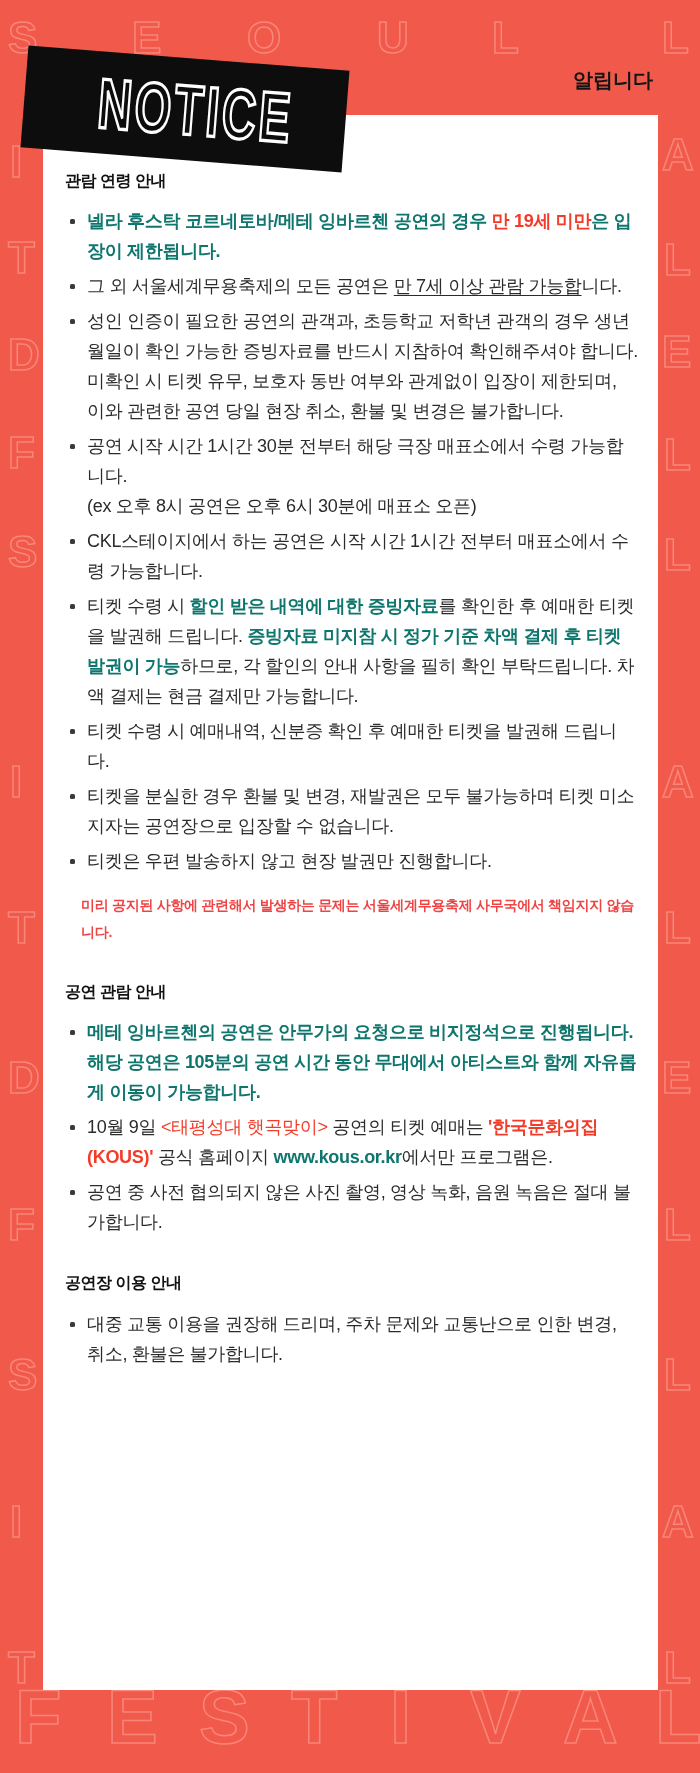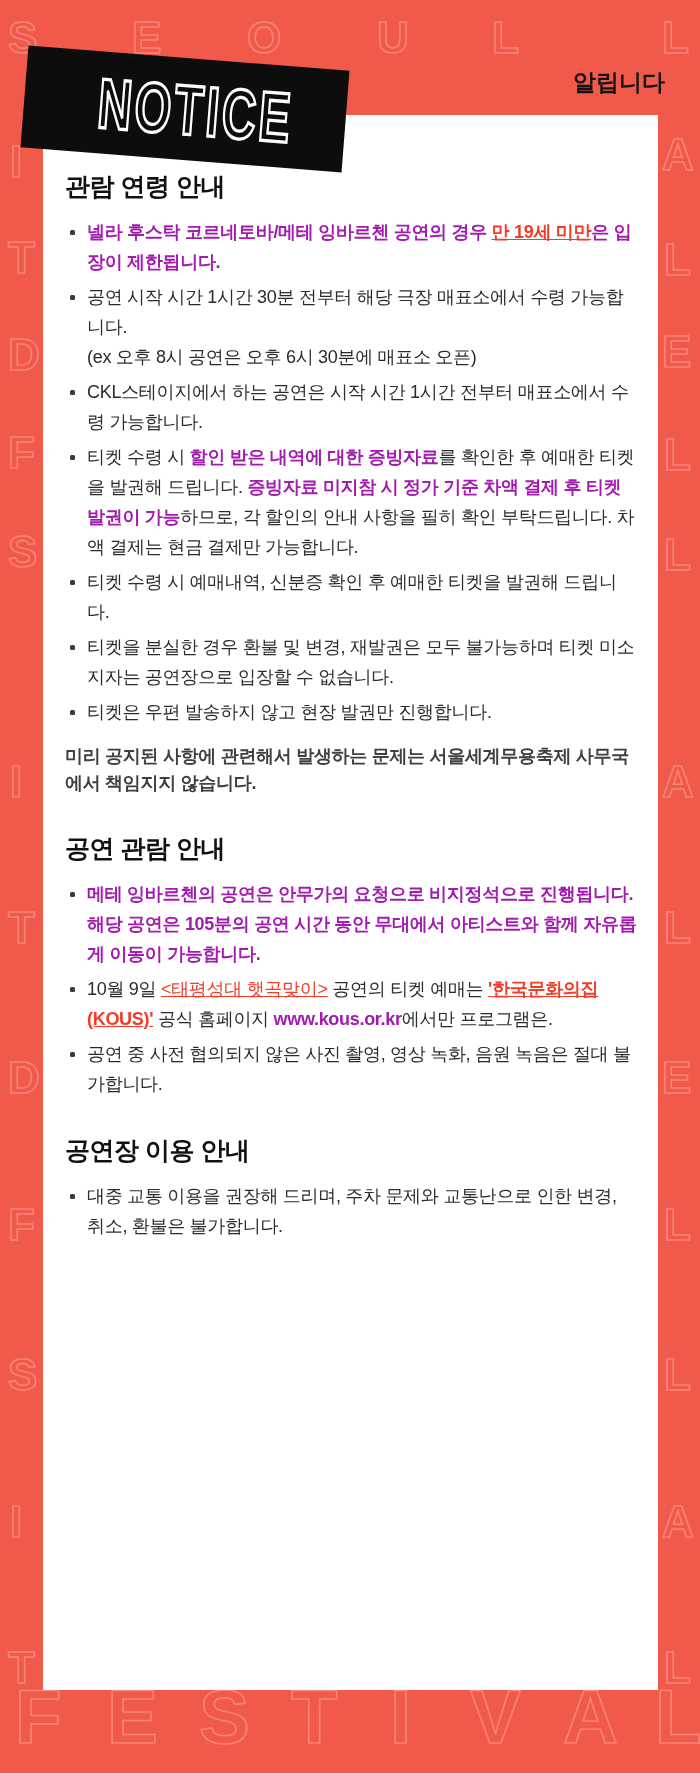--- a/index.html
+++ b/index.html
@@ -28,44 +28,44 @@
     display:flex;align-items:center;
   }
   #banner-title{
     display:inline-block;margin-left:74px;
     font-size:47px;font-weight:700;letter-spacing:3px;
     color:#0D0D0D;-webkit-text-stroke:2.2px #FFFFFF;
     transform:scaleY(1.5);transform-origin:center;
   }
   #tagline{
     position:absolute;left:573px;top:67px;z-index:3;
-    font-size:23px;font-weight:700;color:#141414;letter-spacing:0px;
+    font-size:20px;font-weight:700;color:#141414;letter-spacing:0px;
   }
   
   section{display:block;}
   h2{
-    font-size:25px;font-weight:700;color:#111111;
+    font-size:16px;font-weight:700;color:#111111;
     margin:36px 0 16px 0;letter-spacing:-0.5px;line-height:1.2;
   }
   section:first-child h2{margin-top:0;}
   ul{list-style:none;margin:0;padding:0;}
   li{
     position:relative;padding-left:22px;margin:0 0 5px 0;
     font-size:18px;line-height:30px;color:#2B2B2B;letter-spacing:-0.3px;
   }
   li::before{
     content:"";position:absolute;left:5px;top:13px;
     width:5px;height:5px;background:#3A3A3A;border-radius:1.5px;
   }
-  .b{font-weight:700;color:#a21caf;}
-  .red{color:#F23B28;text-decoration:underline;}
+  .b{font-weight:700;color:#0f766e;}
+  .red{color:#F23B28;}
   .u{text-decoration:underline;text-underline-offset:3px;}
   .note{
-    color:#404040;font-weight:700;font-size:18px;line-height:27px;
-    margin:16px 0 0 0;letter-spacing:-0.3px;
+    color:#ef4444;font-weight:700;font-size:14px;line-height:27px;
+    margin:16px 0 0 16px;letter-spacing:-0.3px;
   }
 </style>
 </head>
 <body>
 
 <div id="watermark">
     <span class="wm" style="left: 8px; top: 15.52px; font-size: 44px;">S</span>
     <span class="wm" style="left: 132px; top: 15.52px; font-size: 44px;">E</span>
     <span class="wm" style="left: 247px; top: 15.52px; font-size: 44px;">O</span>
     <span class="wm" style="left: 377px; top: 15.52px; font-size: 44px;">U</span>
@@ -104,20 +104,22 @@
     <span class="wm" style="left: 563px; top: 1679.08px; font-size: 76px;">A</span>
     <span class="wm" style="left: 655px; top: 1679.08px; font-size: 76px;">L</span>
   </div>
 
 <div id="card">
   <div id="sections">
       <section>
         <h2>관람 연령 안내</h2>
         <ul>
           <li><span class="b">넬라 후스탁 코르네토바/메테 잉바르첸 공연의 경우 </span><span class="b red">만 19세 미만</span><span class="b">은 입장이 제한됩니다.</span></li>
+          <li><span>그 외 서울세계무용축제의 모든 공연은 </span><span class="u">만 7세 이상 관람 가능합</span><span>니다.</span></li>
+          <li><span>성인 인증이 필요한 공연의 관객과, 초등학교 저학년 관객의 경우 생년월일이 확인 가능한 증빙자료를 반드시 지참하여 확인해주셔야 합니다. 미확인 시 티켓 유무, 보호자 동반 여부와 관계없이 입장이 제한되며, 이와 관련한 공연 당일 현장 취소, 환불 및 변경은 불가합니다.</span></li>
         </ul>
       </section>
       <section>
         <ul>
           <li><span>공연 시작 시간 1시간 30분 전부터 해당 극장 매표소에서 수령 가능합니다.</span><br><span>(ex 오후 8시 공연은 오후 6시 30분에 매표소 오픈)</span></li>
           <li><span>CKL스테이지에서 하는 공연은 시작 시간 1시간 전부터 매표소에서 수령 가능합니다.</span></li>
           <li><span>티켓 수령 시 </span><span class="b">할인 받은 내역에 대한 증빙자료</span><span>를 확인한 후 예매한 티켓을 발권해 드립니다. </span><span class="b">증빙자료 미지참 시 정가 기준 차액 결제 후 티켓 발권이 가능</span><span>하므로, 각 할인의 안내 사항을 필히 확인 부탁드립니다. 차액 결제는 현금 결제만 가능합니다.</span></li>
           <li><span>티켓 수령 시 예매내역, 신분증 확인 후 예매한 티켓을 발권해 드립니다.</span></li>
           <li><span>티켓을 분실한 경우 환불 및 변경, 재발권은 모두 불가능하며 티켓 미소지자는 공연장으로 입장할 수 없습니다.</span></li>
           <li><span>티켓은 우편 발송하지 않고 현장 발권만 진행합니다.</span></li>

